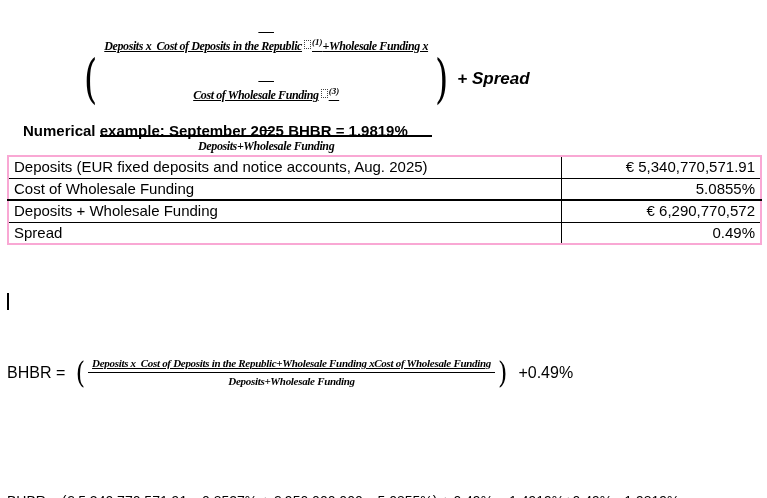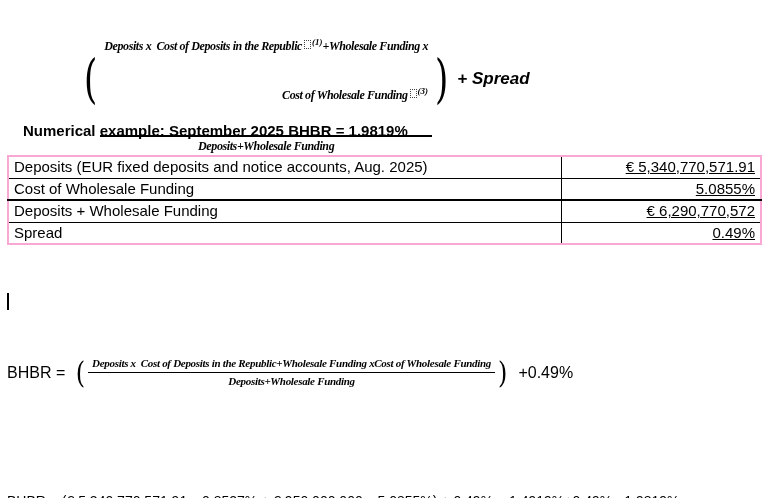--- a/index.html
+++ b/index.html
@@ -26,23 +26,24 @@
     font-style: normal;
     font-weight: normal;
     display: inline-block;
     line-height: 1;
   }
   .paren-lg { font-size: 34px; transform: scaleY(1.52); }
   .paren-md { font-size: 24px; transform: scaleY(1.25); }
 
   .frac { display: inline-flex; flex-direction: column; margin: 0 3px; }
   .frac .num {
-    text-align: right;
+    text-align: center;
     border-bottom: 2px solid #000;
     padding: 0 4px 2px 4px;
+    text-decoration: underline;
   }
   .frac .den { text-align: center; padding-top: 2px; }
   .nline { display: block; line-height: 15px; }
 
   .formula-top { left: 84px; top: 5px; }
   .formula-top .frac { font-size: 12px; letter-spacing: -0.4px; }
   .formula-top .den { font-size: 12px; line-height: 14px; }
   .mbox {
     display: inline-block;
     width: 7px; height: 9px;
@@ -81,21 +82,21 @@
     border-top: 1px solid #000;
     height: 22px;
     padding: 1px 5px 2px 5px;
     vertical-align: middle;
     overflow: hidden;
     white-space: nowrap;
   }
   table.data-table tr:first-child td { border-top: none; }
   table.data-table tr.group-start td { border-top: 2px solid #000; }
   td.lbl { width: 553px; border-right: 1px solid #000; }
-  td.val { width: 200px; text-align: right; text-decoration: underline; }
+  td.val { width: 200px; text-align: right; }
 
   
   .text-cursor {
     left: 7px; top: 293px;
     width: 2px; height: 17px;
     background: #000;
   }
 
   
   .formula-mid { left: 7px; top: 357px; }

